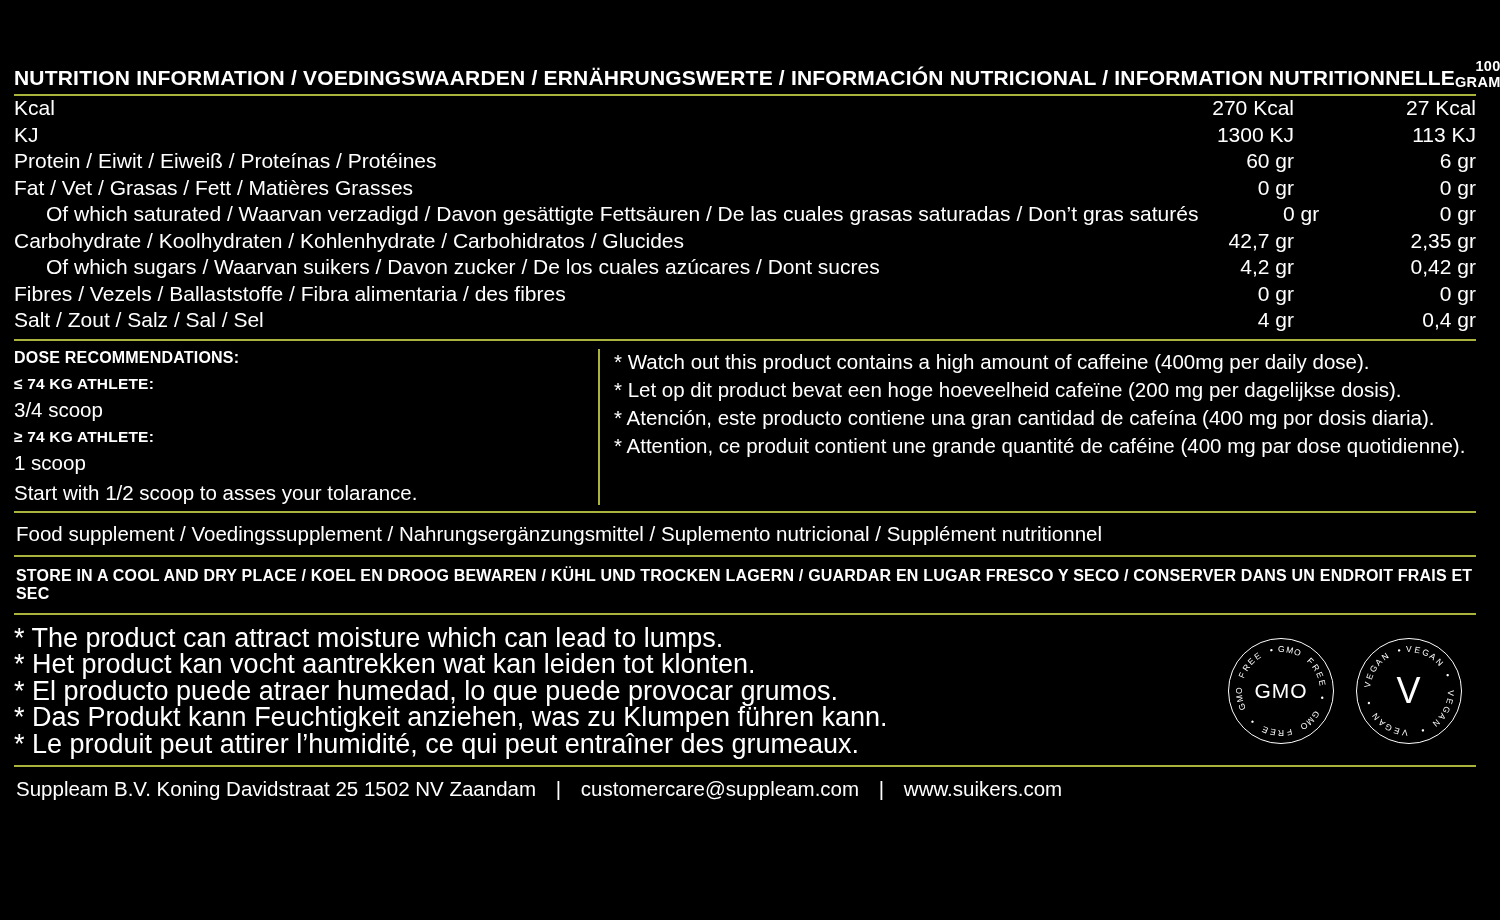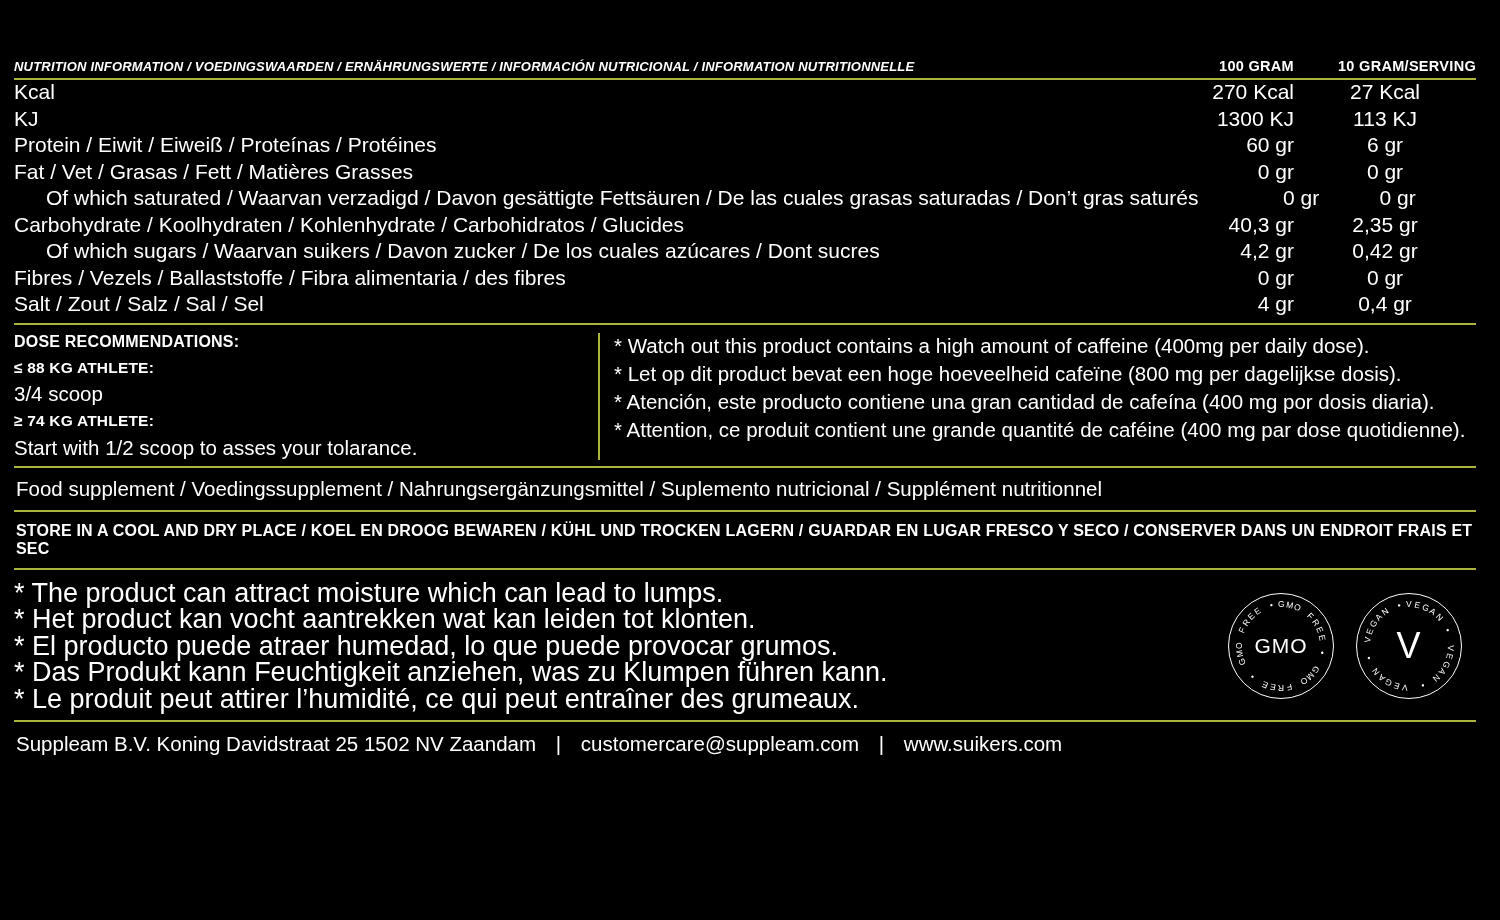--- a/index.html
+++ b/index.html
@@ -30,25 +30,24 @@
   }
 
   
   .nutri-head {
     display: flex;
     align-items: flex-end;
     padding-bottom: 4px;
   }
   .nutri-title {
     flex: 1 1 auto;
-    font-size: 13px;
+    font-size: 21px;
     font-weight: bold;
     letter-spacing: 0.2px;
     white-space: nowrap;
-    font-style: italic;
   }
   .col-100 {
     width: 140px;
     text-align: right;
     font-size: 14.5px;
     font-weight: bold;
     letter-spacing: 0.3px;
   }
   .col-serv {
     width: 182px;
@@ -68,21 +67,21 @@
     white-space: nowrap;
   }
   .nutri-name.indent { padding-left: 32px; }
   .nutri-v1 {
     width: 140px;
     text-align: right;
     font-size: 21px;
   }
   .nutri-v2 {
     width: 182px;
-    text-align: center;
+    text-align: right;
     font-size: 21px;
   }
 
   .rule {
     height: 2px;
     background: #aab43c;
     width: 100%;
   }
   .rule.thin { height: 1.5px; }
 
@@ -243,21 +242,21 @@
         <div class="nutri-v1">0 gr</div>
         <div class="nutri-v2">0 gr</div>
       </div>
       <div class="nutri-row">
         <div class="nutri-name indent">Of which saturated / Waarvan verzadigd / Davon gesättigte Fettsäuren / De las cuales grasas saturadas / Don’t gras saturés</div>
         <div class="nutri-v1">0 gr</div>
         <div class="nutri-v2">0 gr</div>
       </div>
       <div class="nutri-row">
         <div class="nutri-name">Carbohydrate / Koolhydraten / Kohlenhydrate / Carbohidratos / Glucides</div>
-        <div class="nutri-v1">40,3 gr</div>
+        <div class="nutri-v1">42,7 gr</div>
         <div class="nutri-v2">2,35 gr</div>
       </div>
       <div class="nutri-row">
         <div class="nutri-name indent">Of which sugars / Waarvan suikers / Davon zucker / De los cuales azúcares /  Dont sucres</div>
         <div class="nutri-v1">4,2 gr</div>
         <div class="nutri-v2">0,42 gr</div>
       </div>
       <div class="nutri-row">
         <div class="nutri-name">Fibres / Vezels /  Ballaststoffe / Fibra alimentaria / des fibres</div>
         <div class="nutri-v1">0 gr</div>
@@ -268,28 +267,29 @@
         <div class="nutri-v1">4 gr</div>
         <div class="nutri-v2">0,4 gr</div>
       </div>
     </div>
 
     <div class="rule" style="margin-top:4px;"></div>
 
     <div class="mid">
       <div class="mid-left">
         <div class="dose-head">DOSE RECOMMENDATIONS:</div>
-        <div class="dose-sub">≤ 88 KG ATHLETE:</div>
+        <div class="dose-sub">≤ 74 KG ATHLETE:</div>
         <div class="dose-val">3/4 scoop</div>
         <div class="dose-sub">≥ 74 KG ATHLETE:</div>
+        <div class="dose-val"> 1 scoop</div>
         <div class="dose-note">Start with 1/2 scoop to asses your tolarance.</div>
       </div>
       <div class="mid-right">
         <div class="warn">* Watch out this product contains a high amount of caffeine (400mg per daily dose).</div>
-        <div class="warn">* Let op dit product bevat een hoge hoeveelheid cafeïne (800 mg per dagelijkse dosis).</div>
+        <div class="warn">* Let op dit product bevat een hoge hoeveelheid cafeïne (200 mg per dagelijkse dosis).</div>
         <div class="warn">* Atención, este producto contiene una gran cantidad de cafeína (400 mg por dosis diaria).</div>
         <div class="warn">* Attention, ce produit contient une grande quantité de caféine (400 mg par dose quotidienne).</div>
       </div>
     </div>
 
     <div class="rule" style="margin-top:6px;"></div>
 
     <div class="supp-line">Food supplement / Voedingssupplement / Nahrungsergänzungsmittel / Suplemento nutricional / Supplément nutritionnel</div>
 
     <div class="rule"></div>

